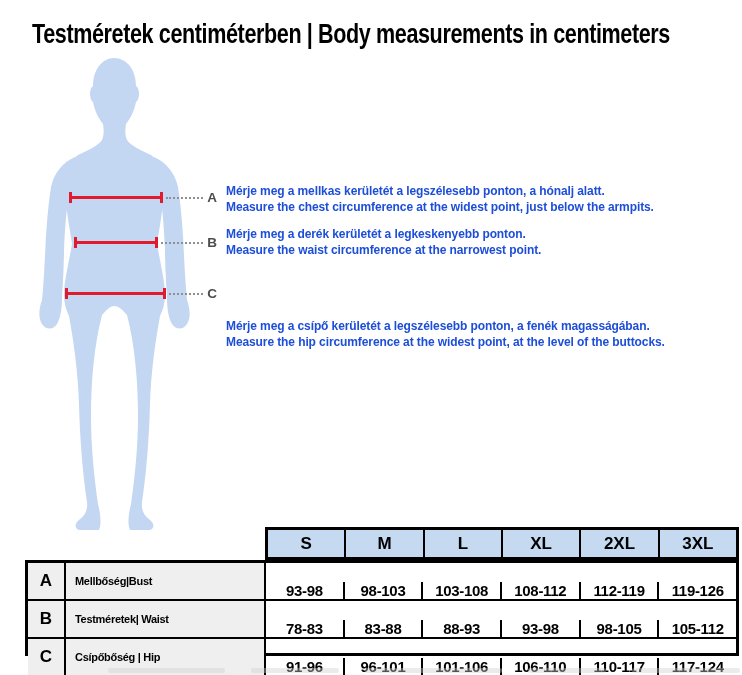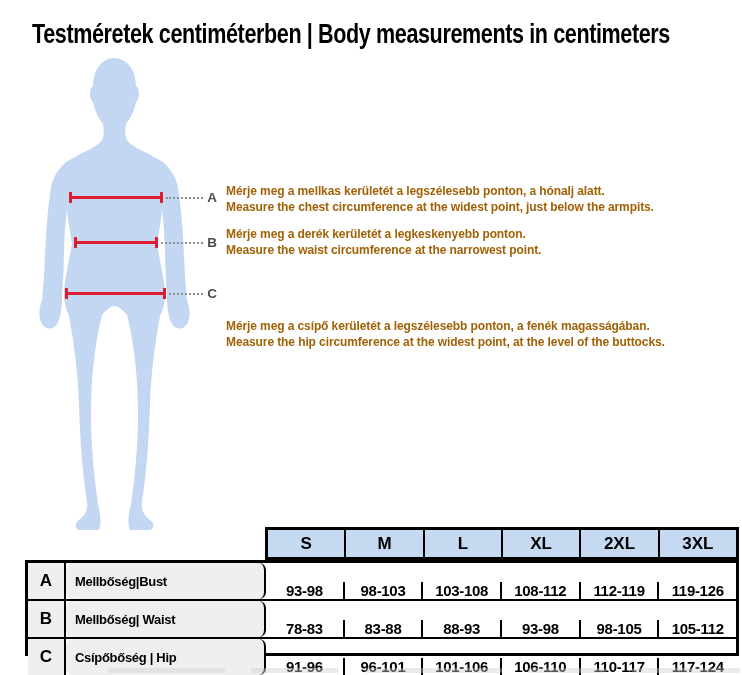--- a/index.html
+++ b/index.html
@@ -8,36 +8,36 @@
   .title{position:absolute;left:32px;top:18px;margin:0;font-size:28px;font-weight:bold;
          letter-spacing:-0.5px;white-space:nowrap;transform:scaleX(0.77);transform-origin:left center;
          color:#000;}
   
   .silhouette{position:absolute;left:18px;top:50px;width:230px;height:500px;}
   .mrow{position:absolute;display:flex;align-items:center;height:11px;}
   .tick{width:3px;height:11px;background:#E11B2E;}
   .mline{height:3px;background:#E11B2E;flex:1;}
   .dotline{position:absolute;height:0;border-top:2px dotted #8f8f8f;}
   .mletter{position:absolute;font-size:13.5px;font-weight:bold;color:#4d4d4d;width:18px;text-align:center;}
-  .mtext{position:absolute;left:226px;width:505px;font-size:12px;font-weight:bold;color:#a16207;
+  .mtext{position:absolute;left:226px;width:505px;font-size:12px;font-weight:bold;color:#1d4ed8;
          line-height:15.5px;letter-spacing:-0.1px;}
   
   .thead{position:absolute;left:265px;top:527px;width:474px;height:33px;display:flex;
          border:3px solid #000;box-sizing:border-box;background:#C5D9F1;}
   .thead .hcell{flex:1;display:flex;align-items:center;justify-content:center;
          font-size:17px;font-weight:bold;border-left:2px solid #000;}
   .thead .hcell:first-child{border-left:none;}
   .tbody{position:absolute;left:25px;top:560px;width:714px;height:96px;
          border:3px solid #000;box-sizing:border-box;display:flex;flex-direction:column;background:#fff;}
   .trow{flex:1;display:flex;border-top:2px solid #000;}
   .trow:first-child{border-top:none;}
   .cell{display:flex;align-items:center;justify-content:center;font-weight:bold;box-sizing:border-box;}
   .cell-letter{flex:0 0 38px;background:#EFEFEF;font-size:17px;border-right:2px solid #000;}
-  .cell-label{flex:0 0 200px;background:#EFEFEF;font-size:13px;justify-content:flex-start;
-              padding-left:9px;border-right:2px solid #000;letter-spacing:-0.3px;border-radius:7px;}
+  .cell-label{flex:0 0 200px;background:#EFEFEF;font-size:11px;justify-content:flex-start;
+              padding-left:9px;border-right:2px solid #000;letter-spacing:-0.3px;}
   .cell-val{flex:1;font-size:15px;border-right:2px solid #000;letter-spacing:-0.3px;margin-top:19px;}
   .trow .cell-val:last-child{border-right:none;}
   
   .bottom-artifact{position:absolute;top:668px;left:108px;width:632px;display:flex;gap:26px;opacity:0.4;}
   .bottom-artifact span{height:5px;background:#cfcfcf;border-radius:2px;display:block;}
 </style>
 </head>
 <body>
 
 <div class="page">
@@ -121,21 +121,21 @@
       <div class="cell cell-label">Mellbőség|Bust</div>
       <div class="cell cell-val">93-98</div>
       <div class="cell cell-val">98-103</div>
       <div class="cell cell-val">103-108</div>
       <div class="cell cell-val">108-112</div>
       <div class="cell cell-val">112-119</div>
       <div class="cell cell-val">119-126</div>
     </div>
     <div class="trow">
       <div class="cell cell-letter">B</div>
-      <div class="cell cell-label">Mellbőség| Waist</div>
+      <div class="cell cell-label">Testméretek| Waist</div>
       <div class="cell cell-val">78-83</div>
       <div class="cell cell-val">83-88</div>
       <div class="cell cell-val">88-93</div>
       <div class="cell cell-val">93-98</div>
       <div class="cell cell-val">98-105</div>
       <div class="cell cell-val">105-112</div>
     </div>
     <div class="trow">
       <div class="cell cell-letter">C</div>
       <div class="cell cell-label">Csípőbőség | Hip</div>

